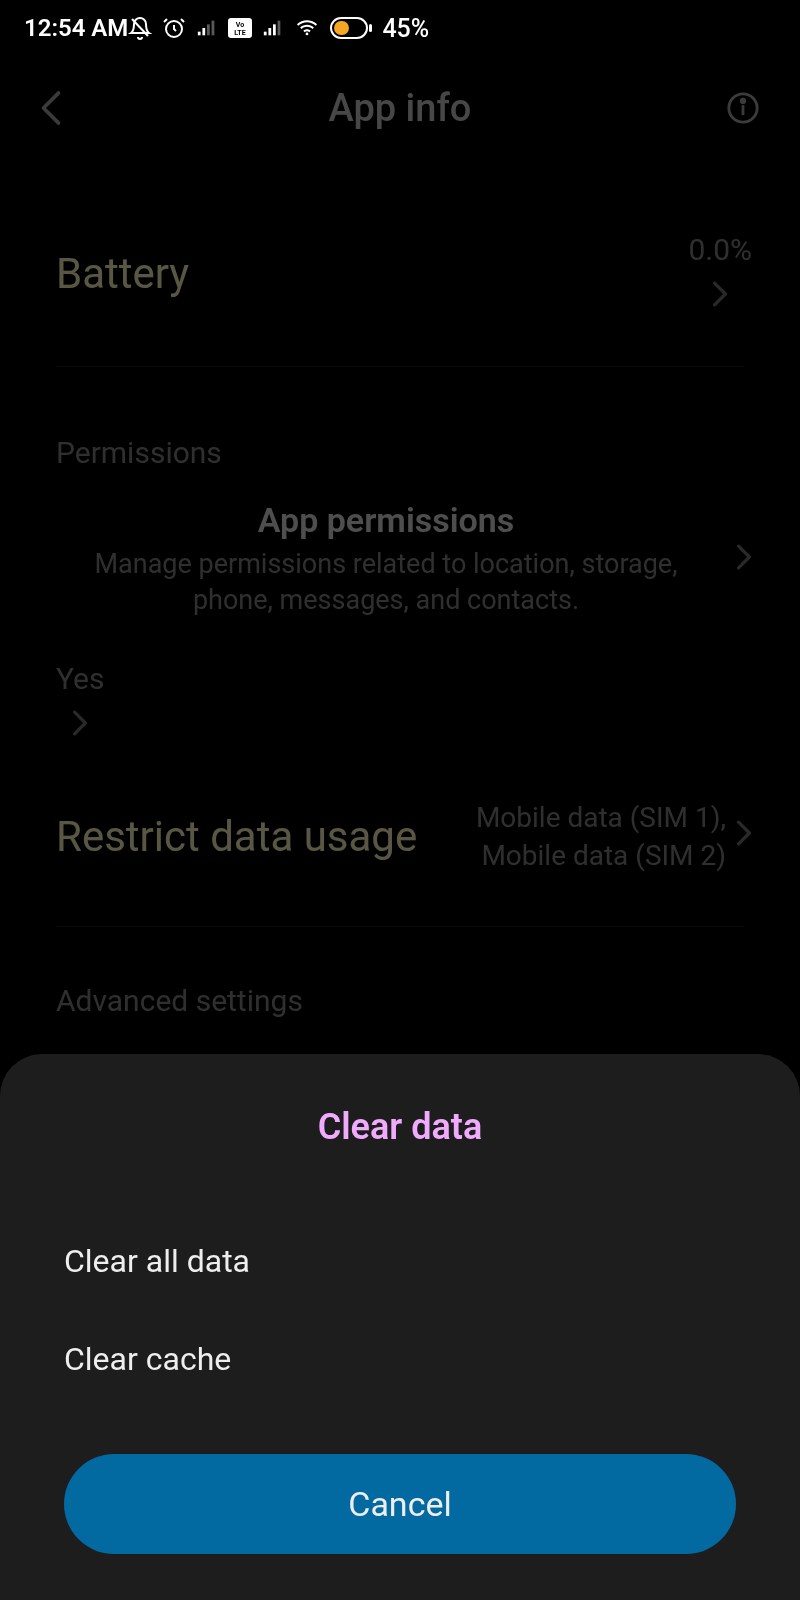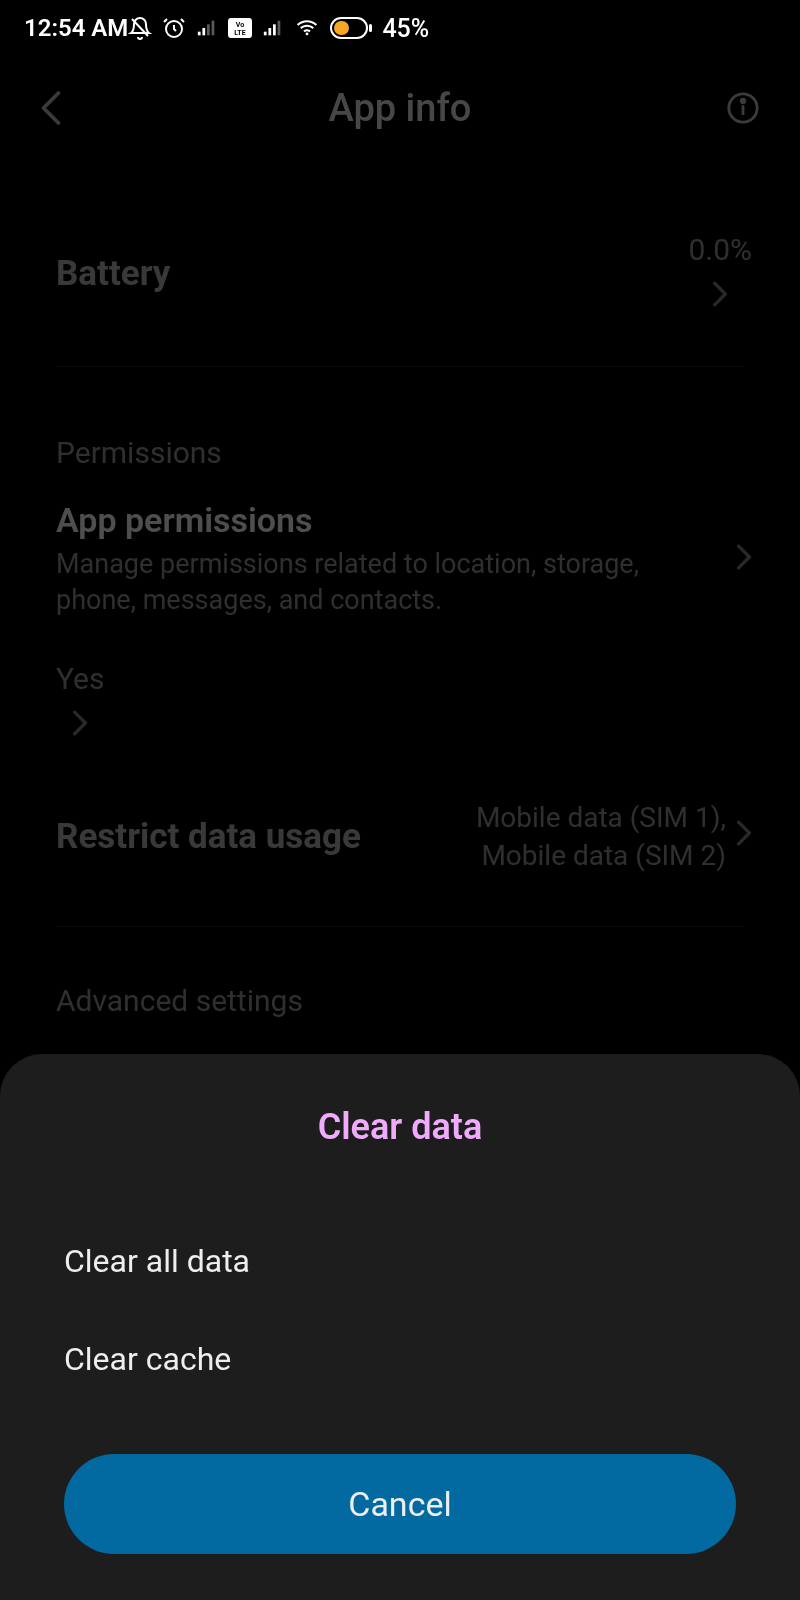--- a/index.html
+++ b/index.html
@@ -71,23 +71,23 @@
       display: flex;
       justify-content: flex-end;
     }
     .row {
       display: flex;
       align-items: center;
       justify-content: space-between;
       padding: 28px 48px 28px 56px;
     }
     .row-title {
-      font-size: 35px;
-      font-weight: 700;
-      color: #a3a3a3;
+      font-size: 42px;
+      font-weight: 400;
+      color: #fef9c3;
     }
     .row-value {
       font-size: 30px;
       color: #888888;
       display: flex;
       align-items: center;
       gap: 12px;
       flex-direction: column;
     }
     .row-value-multi {
@@ -114,20 +114,21 @@
     }
     .row-block {
       padding: 14px 48px 14px 56px;
       display: flex;
       align-items: center;
       justify-content: space-between;
       gap: 20px;
     }
     .row-block-text {
       flex: 1;
+      text-align: center;
     }
     .row-block-title {
       font-size: 34px;
       font-weight: 600;
       color: #e0e0e0;
       margin-bottom: 6px;
     }
     .row-block-desc {
       font-size: 27px;
       color: #888888;

